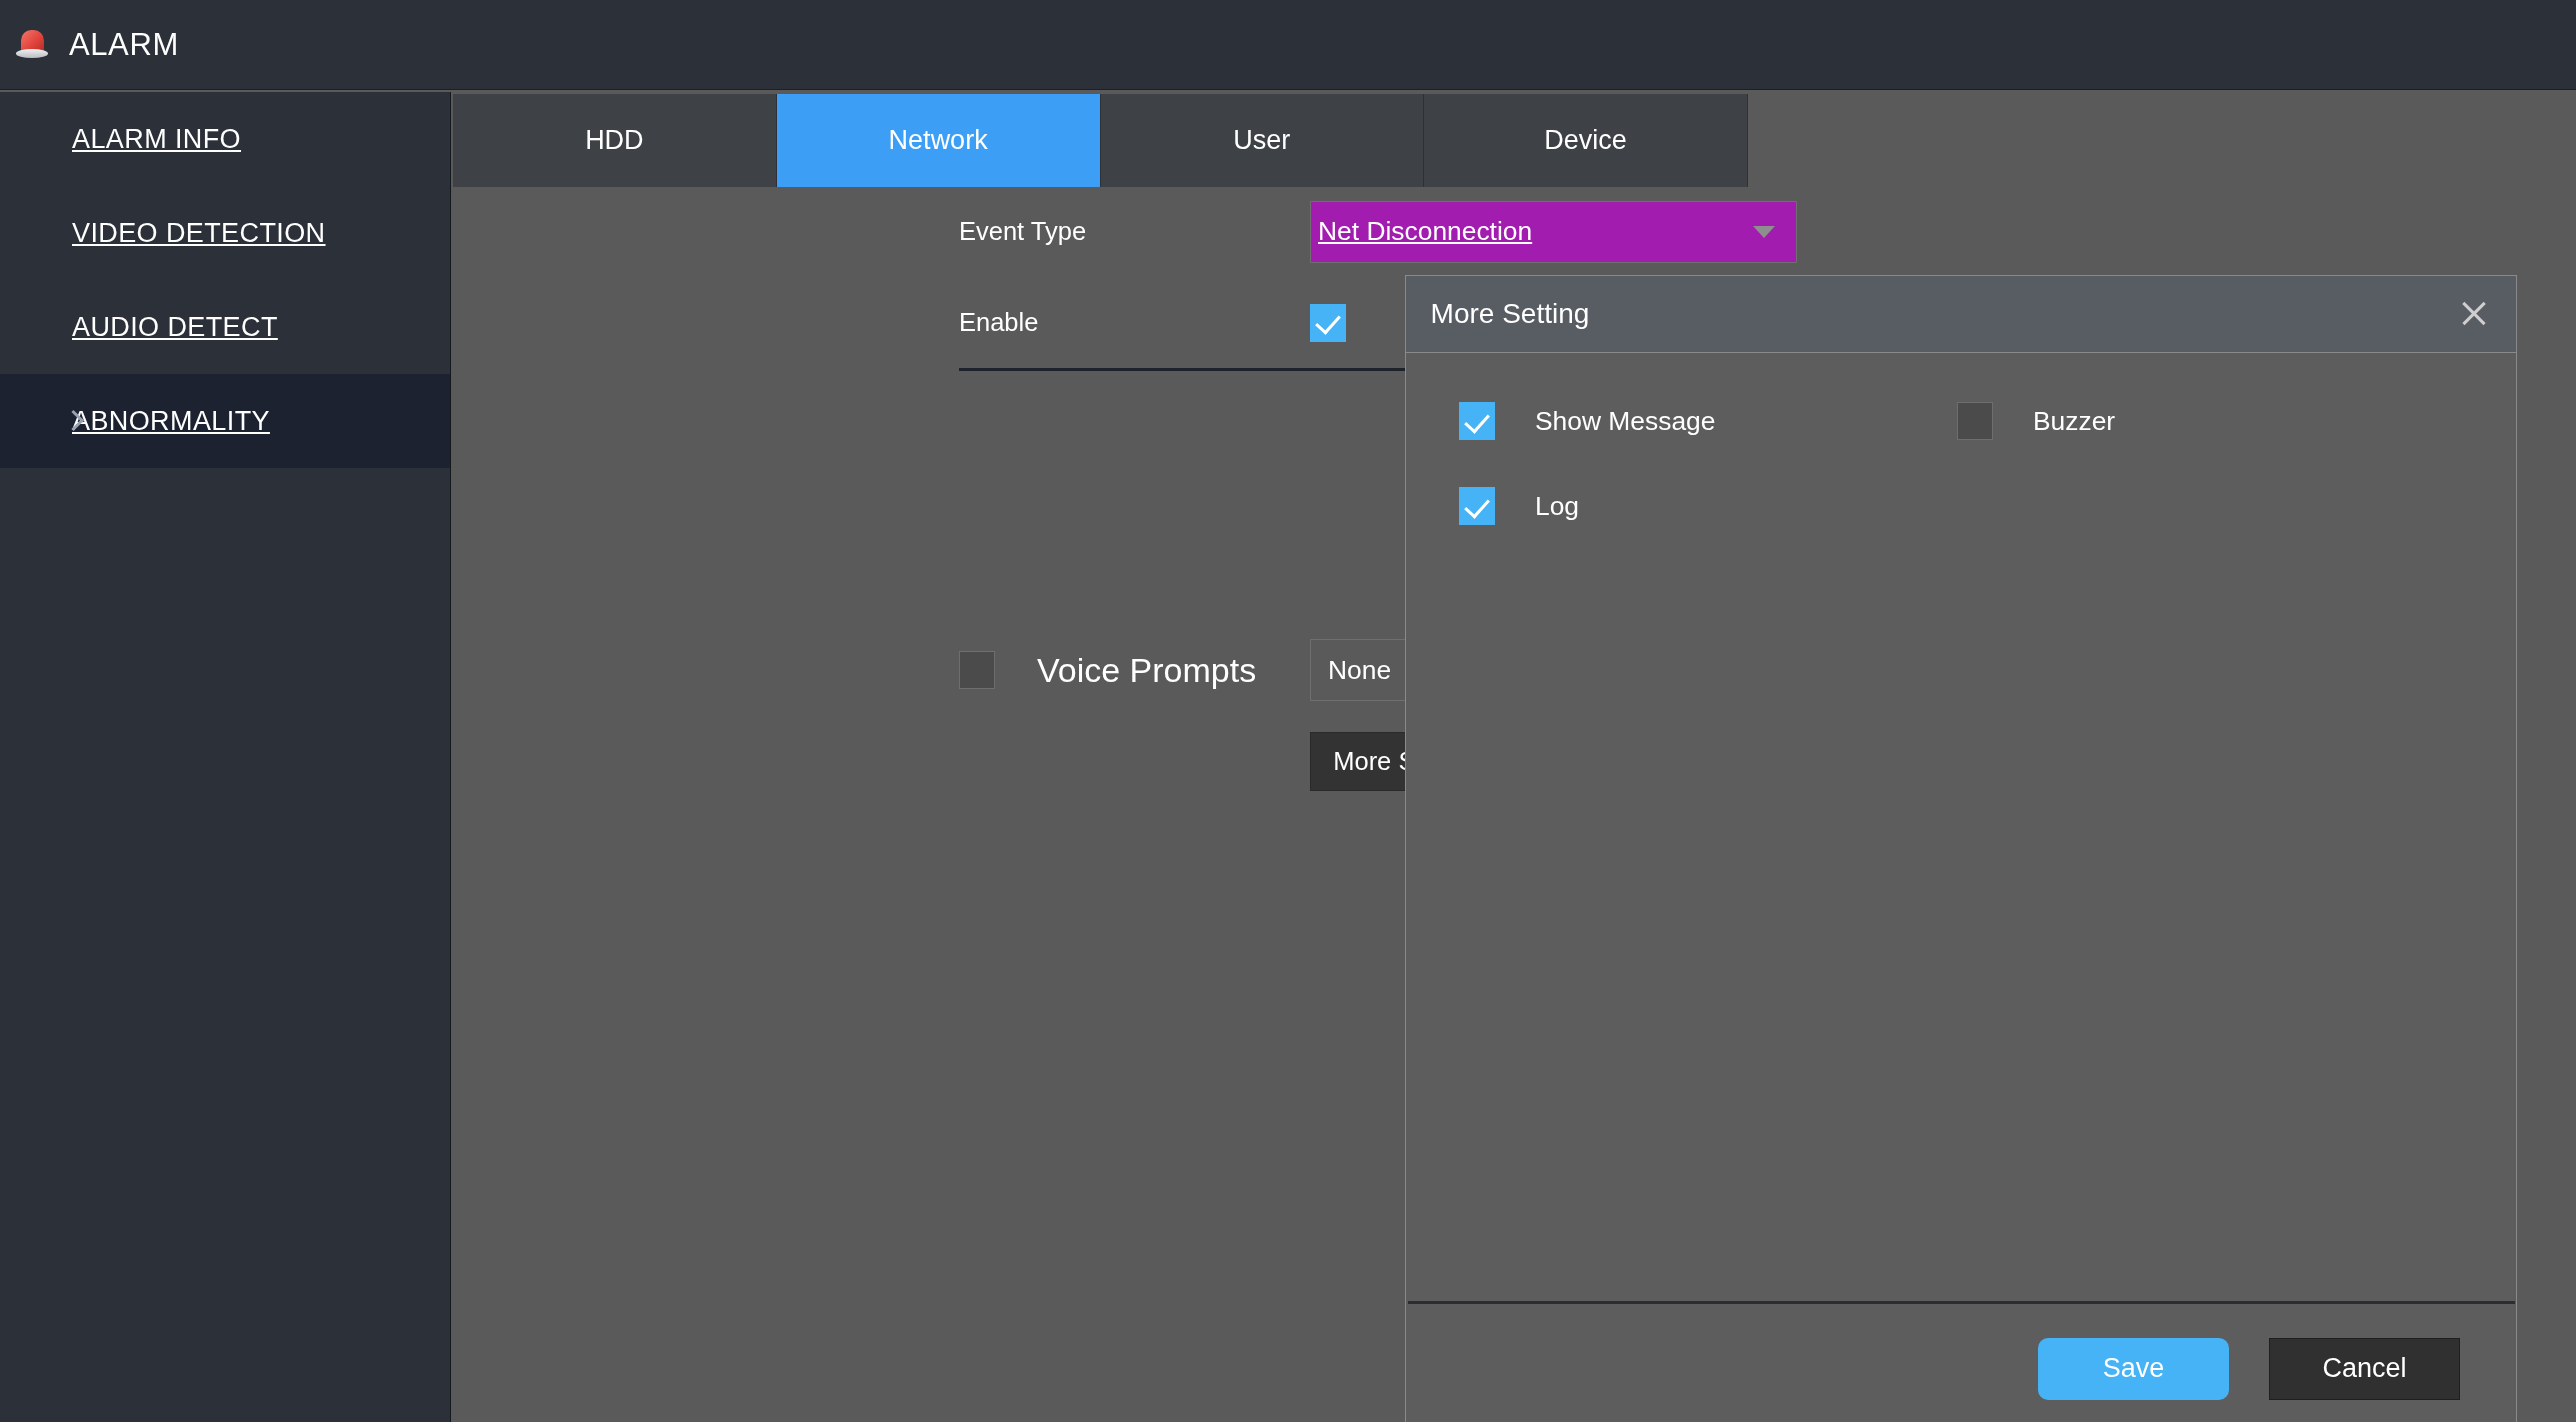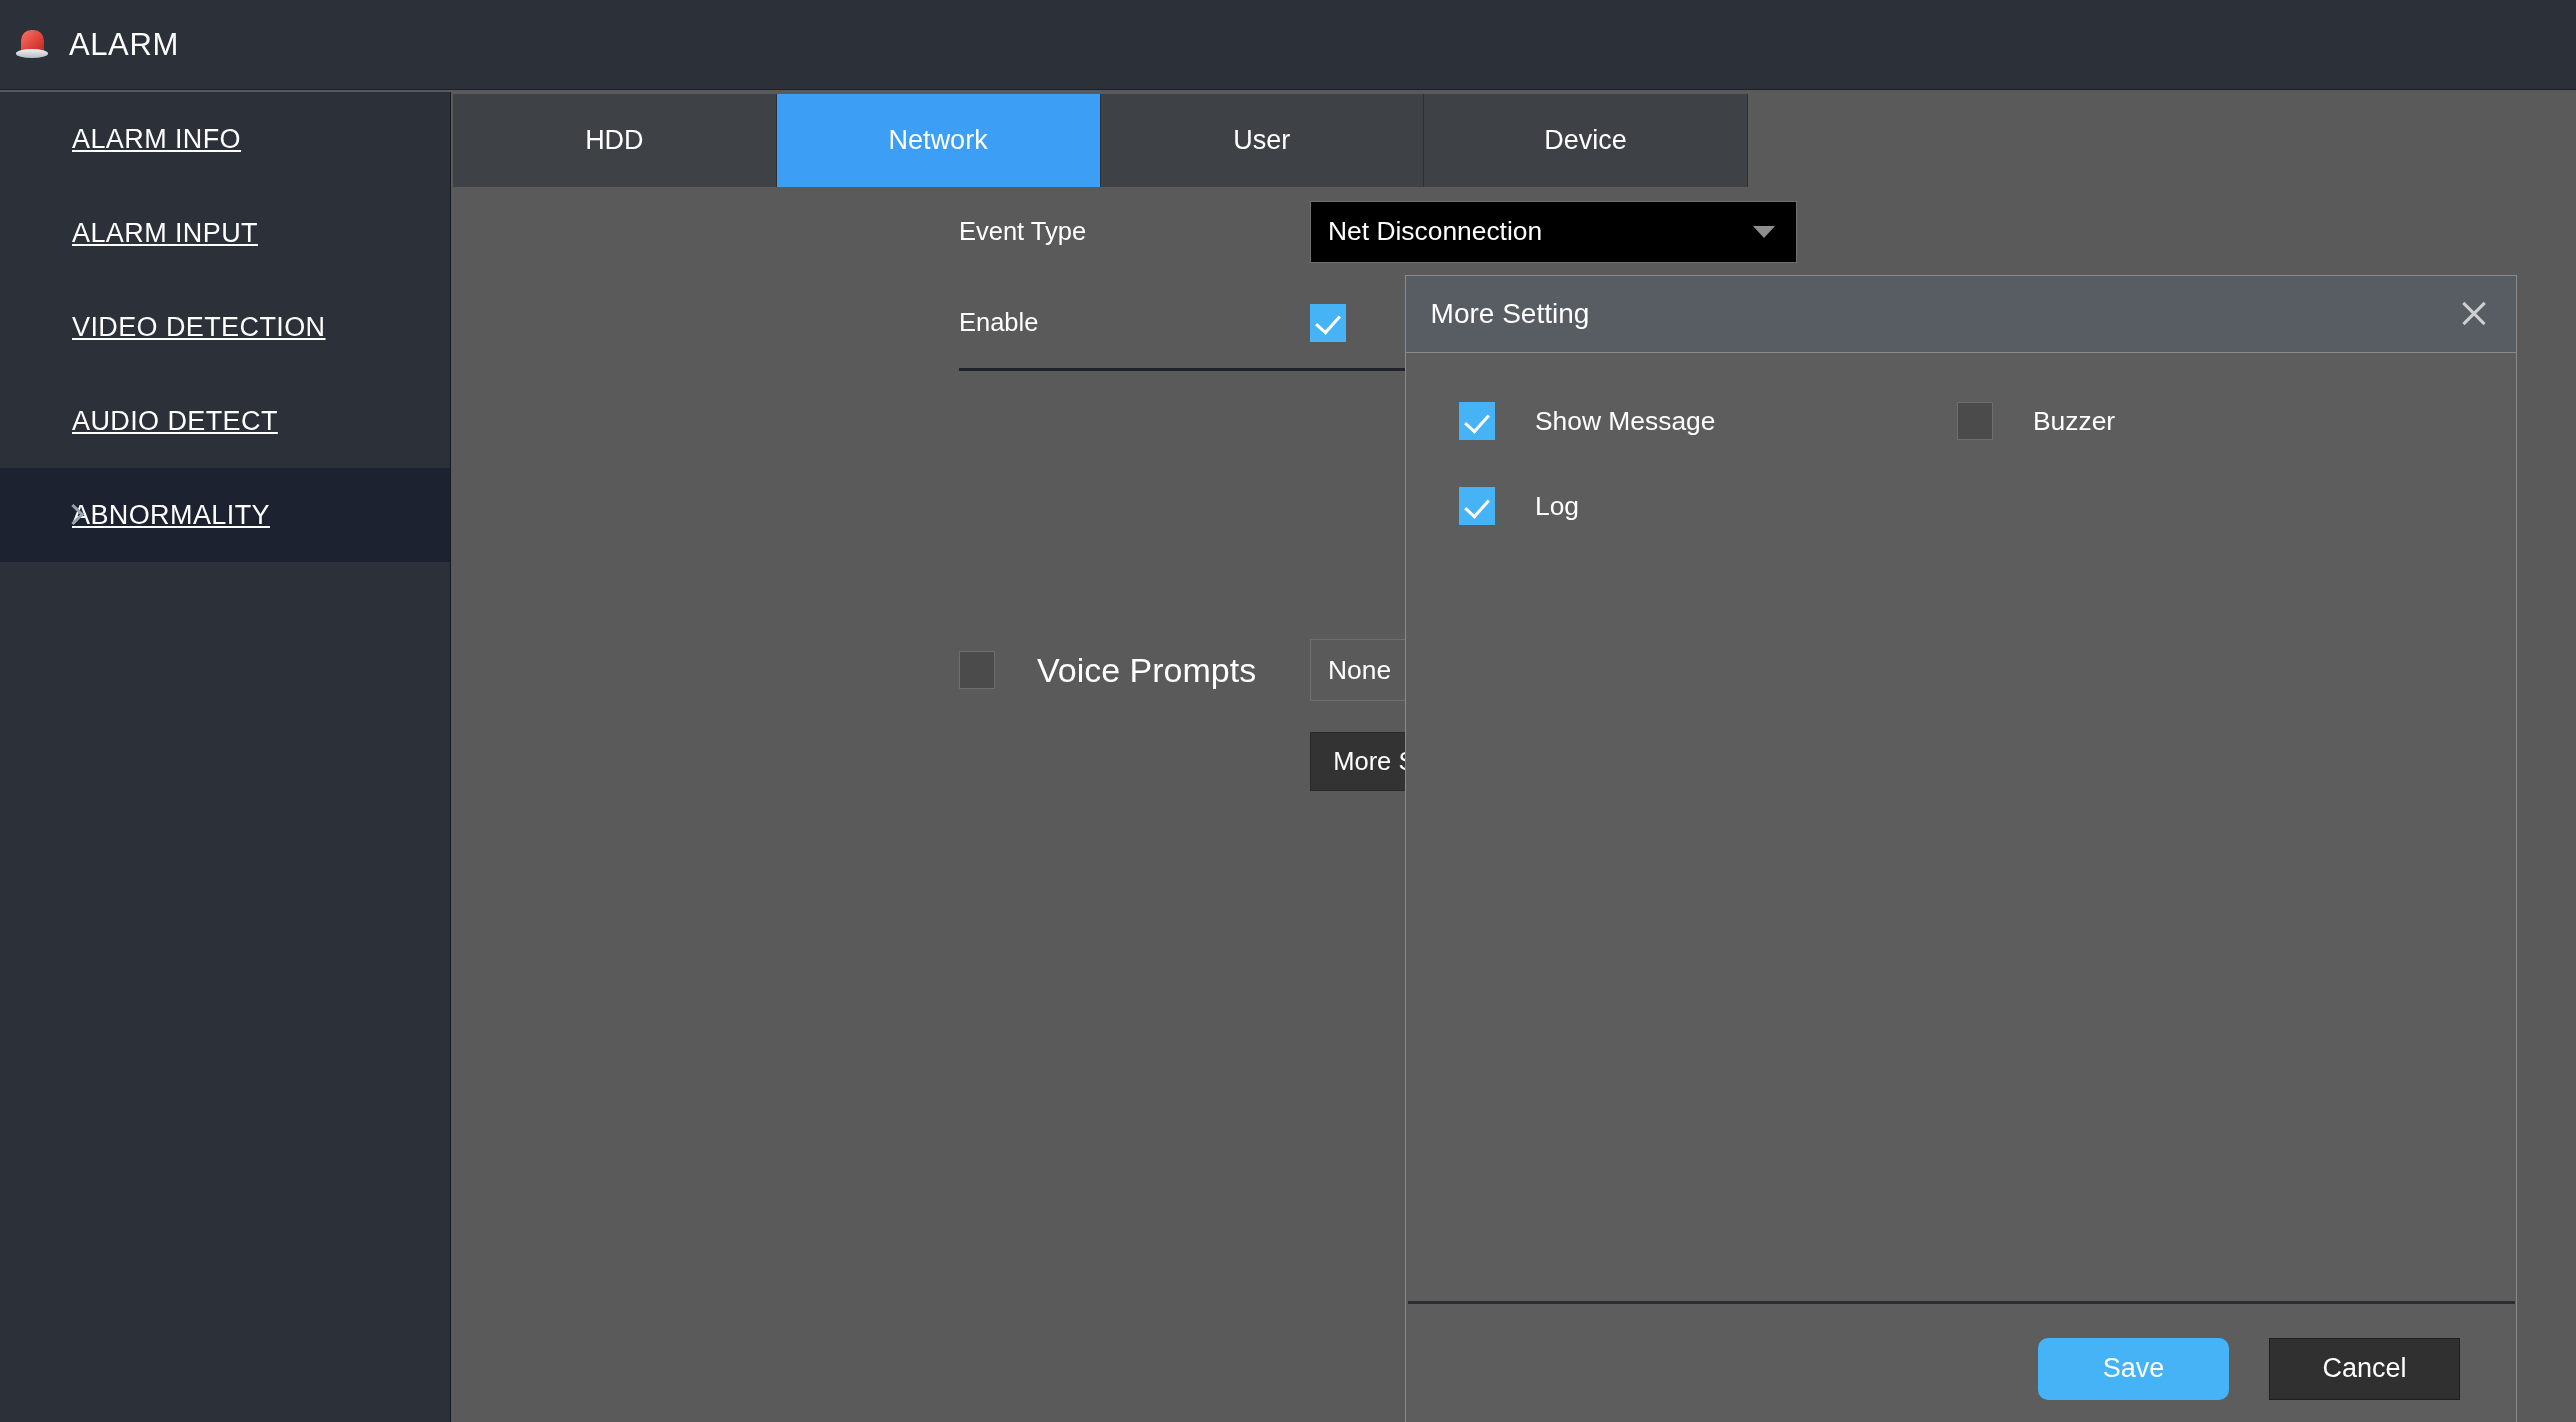--- a/index.html
+++ b/index.html
@@ -131,28 +131,29 @@
   .row .label {
     position: absolute;
     left: 506px;
     color: #ffffff;
     font-size: 25.5px;
   }
   .select {
     position: absolute;
     left: 857px;
     width: 487px; height: 62px;
-    background: #000000;
+    background: #a21caf;
     border: 1.9px solid #6f6f6f;
     display: flex;
     align-items: center;
-    padding: 0 17px;
+    padding: 0 7px;
     color: #ffffff;
     font-size: 26.4px;
     cursor: pointer;
+    text-decoration: underline;
   }
   .select .caret {
     position: absolute;
     right: 21px;
     width: 0; height: 0;
     border-left: 11.3px solid transparent;
     border-right: 11.3px solid transparent;
     border-top: 12.3px solid #8e8e8e;
   }
 
@@ -328,23 +329,20 @@
   <div class="alarm-icon">
     <div class="dome"></div>
     <div class="base"></div>
   </div>
   <div class="header-title">ALARM</div>
 </div>
 
 <div class="sidebar">
   <div class="sidebar-item">
     <span>ALARM INFO</span>
-  </div>
-  <div class="sidebar-item">
-    <span>ALARM INPUT</span>
   </div>
   <div class="sidebar-item">
     <span>VIDEO DETECTION</span>
   </div>
   <div class="sidebar-item">
     <span>AUDIO DETECT</span>
   </div>
   <div class="sidebar-item selected">
     <span class="chev"></span>
     <span>ABNORMALITY</span>

